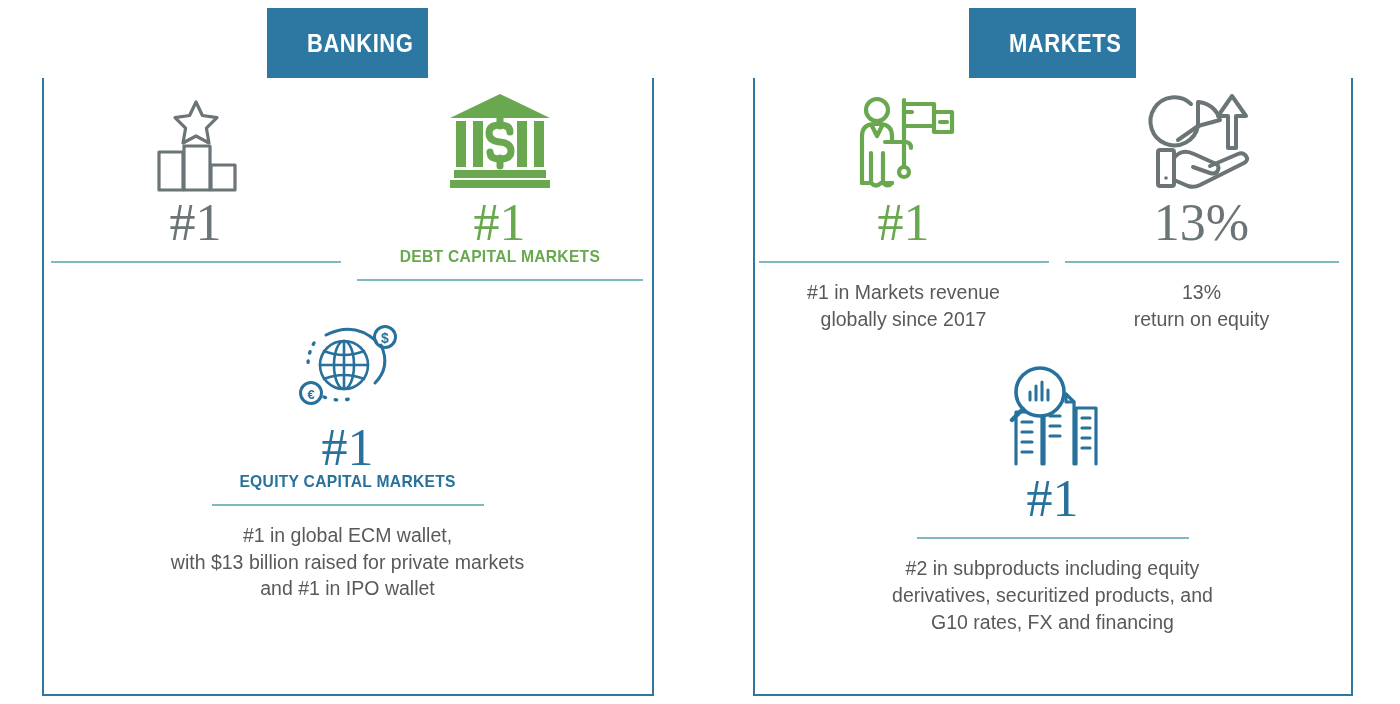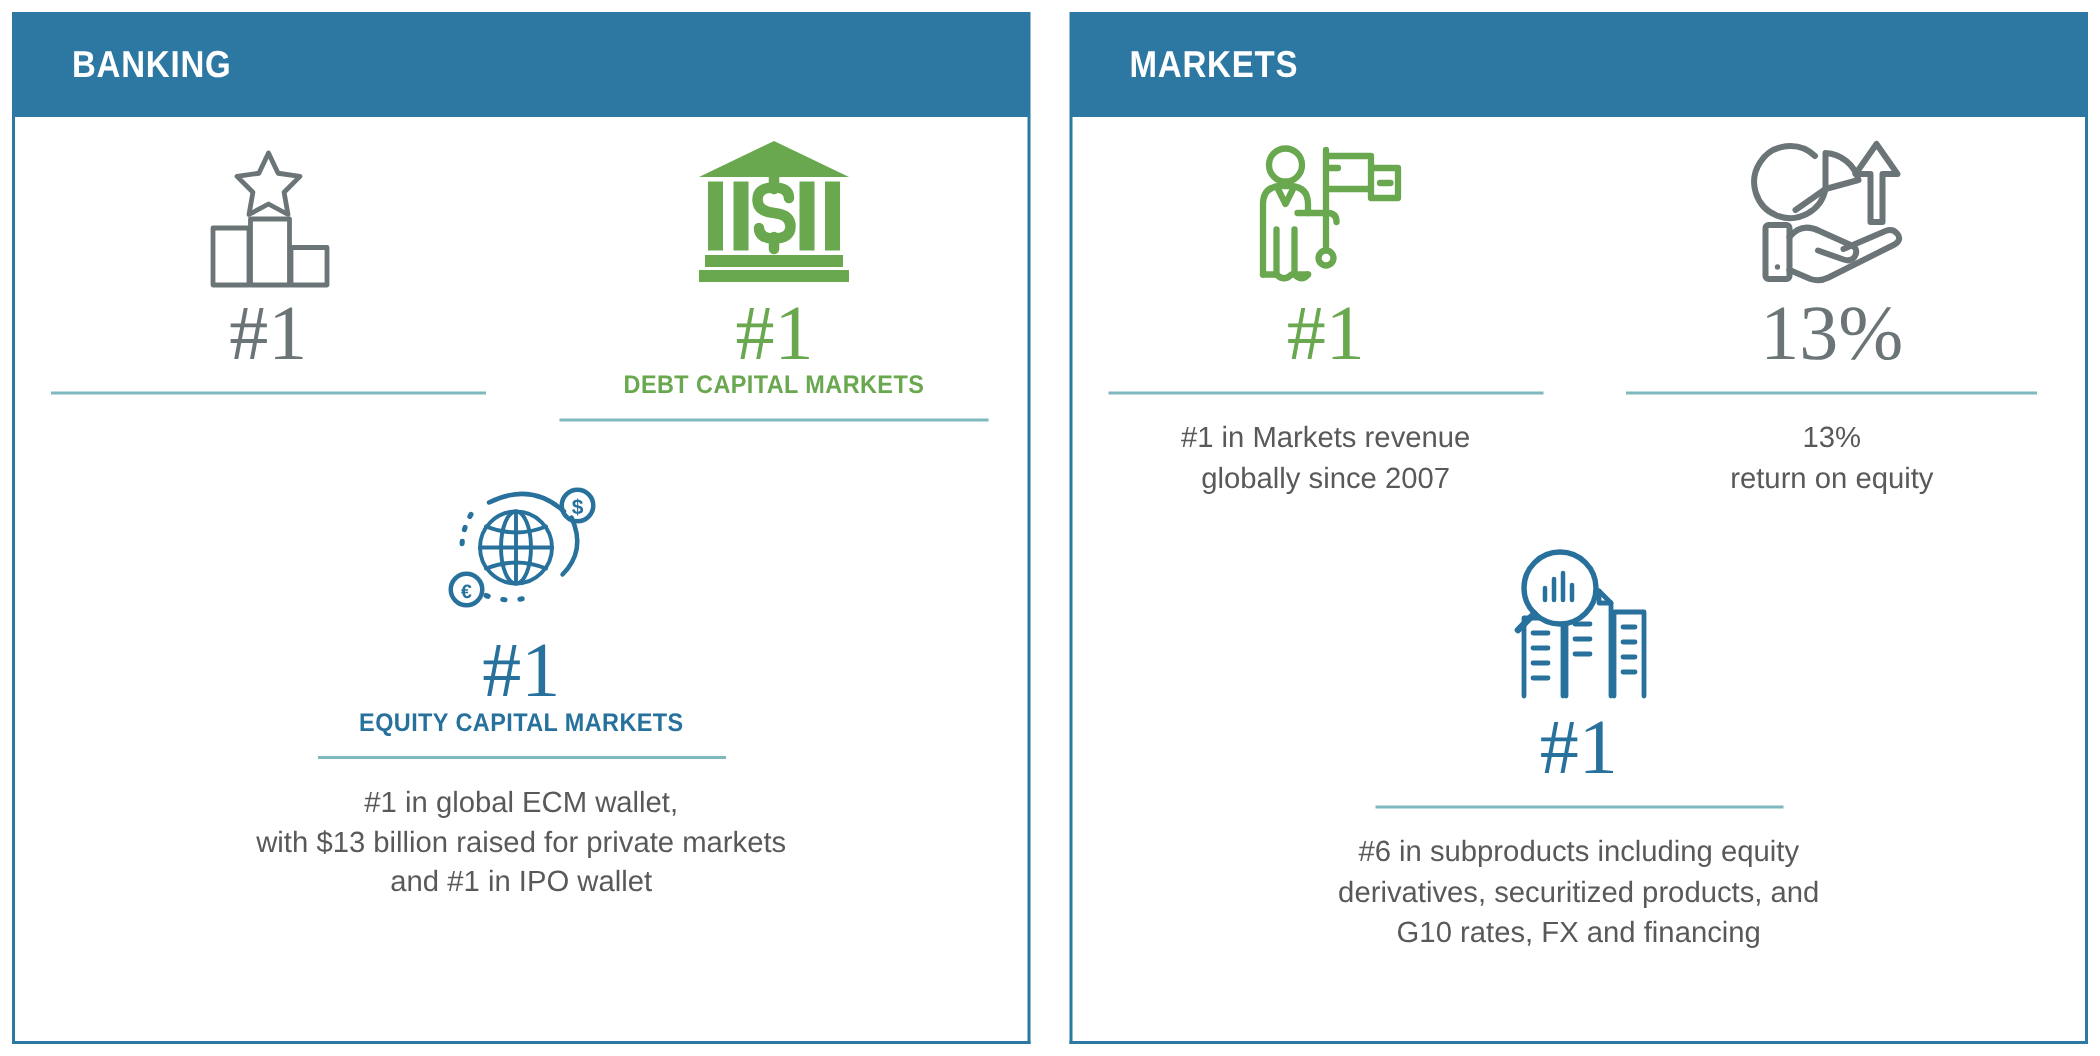--- a/index.html
+++ b/index.html
@@ -24,20 +24,21 @@
     box-sizing: border-box;
   }
 
   .panel {
     position: relative;
     width: 684px;
     height: 688px;
     display: flex;
     flex-direction: column;
     box-sizing: border-box;
+    align-items: center;
   }
 
   .panel-header {
     height: 70px;
     background: #2d78a3;
     display: flex;
     align-items: center;
     box-sizing: border-box;
     padding-left: 40px;
     flex: none;
@@ -263,21 +264,21 @@
                 <line x1="52" y1="24" x2="60" y2="24"></line>
 
                 <path d="M82 24 l18 0 l0 20 l-18 0 l0 -6"></path>
                 <line x1="88" y1="34" x2="95" y2="34"></line>
               </g>
             </svg>
           </div>
           <div class="stat green">#1</div>
           <div class="divider w-wide"></div>
           <div class="caption">#1 in Markets revenue
-globally since 2007</div>
+globally since 2017</div>
         </div>
 
         <div class="cell half">
           <div class="icon-wrap">
             <svg width="108" height="104" viewBox="0 0 108 104" aria-hidden="true">
               <g fill="none" stroke="#6b7477" stroke-width="4" stroke-linecap="round" stroke-linejoin="round">
 
                 <path d="M50 38 A24 24 0 1 1 43 16"></path>
                 <path d="M50 14 L50 38 L72 32 A24 24 0 0 0 50 14 Z"></path>
                 <line x1="50" y1="38" x2="30" y2="52"></line>
@@ -330,21 +331,21 @@
               <g stroke="#27719c" stroke-width="3" stroke-linecap="round">
                 <line x1="32" y1="36" x2="32" y2="28"></line>
                 <line x1="38" y1="36" x2="38" y2="22"></line>
                 <line x1="44" y1="36" x2="44" y2="18"></line>
                 <line x1="50" y1="36" x2="50" y2="26"></line>
               </g>
             </svg>
           </div>
           <div class="stat blue">#1</div>
           <div class="divider w-narrow"></div>
-          <div class="caption">#6 in subproducts including equity
+          <div class="caption">#2 in subproducts including equity
 derivatives, securitized products, and
 G10 rates, FX and financing</div>
         </div>
       </div>
 
     </div>
   </section>
 
 </div>
 

